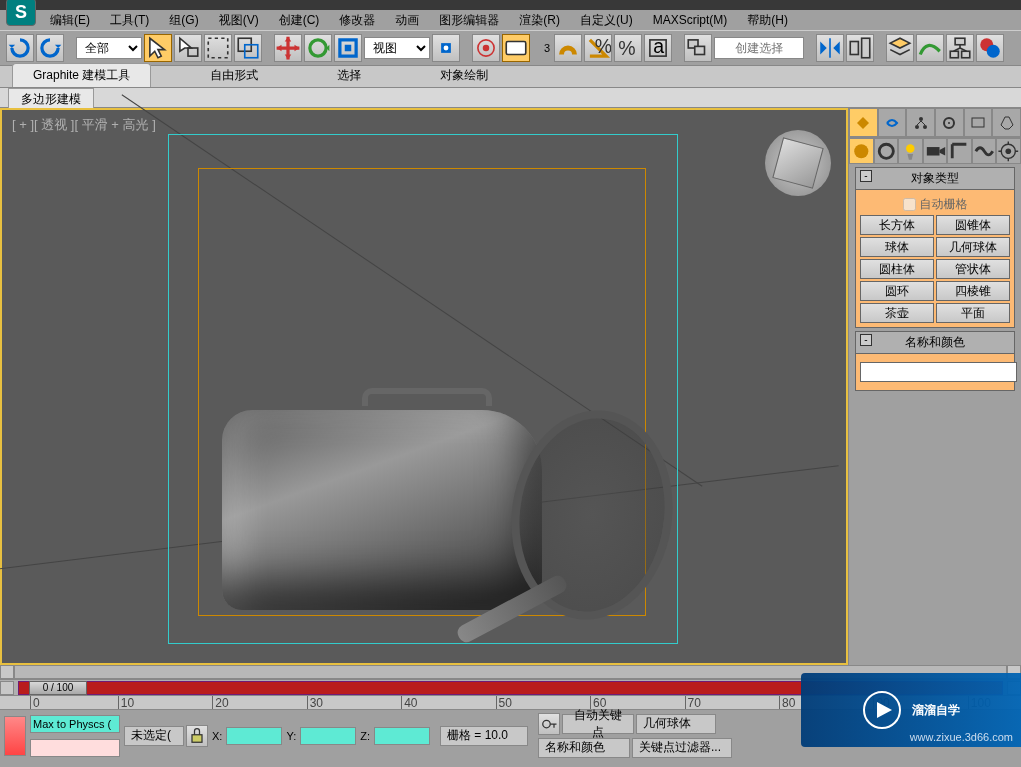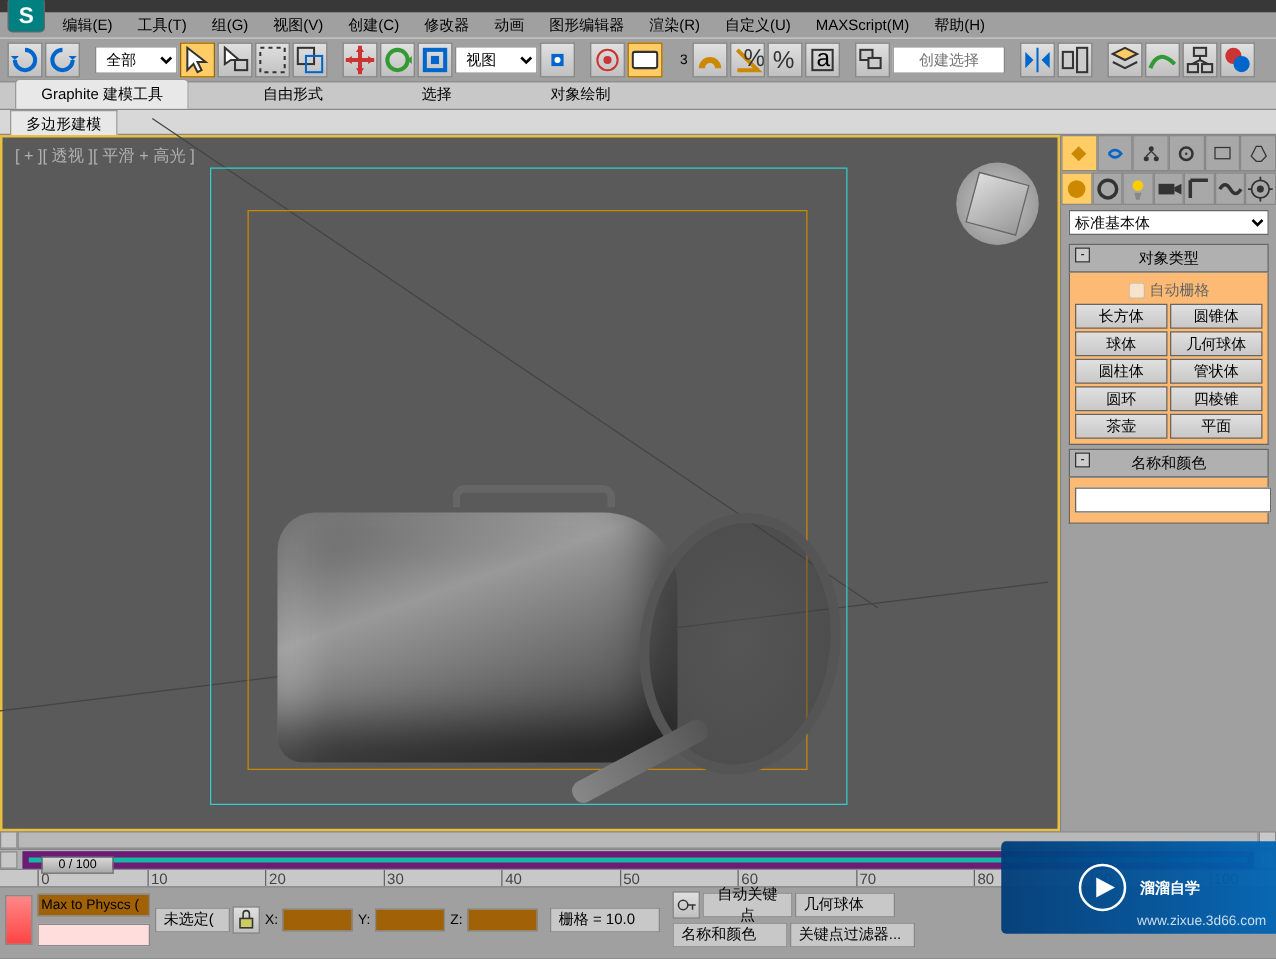--- a/index.html
+++ b/index.html
@@ -53,29 +53,29 @@
 .rollout-head .toggle { position: absolute; left: 4px; top: 2px; width: 12px; height: 12px; border: 1px solid #333; background: #ccc; font-size: 10px; line-height: 10px; text-align: center; }
 .rollout-body { margin: 0 6px; border: 1px solid #666; border-top: none; background: #fdba74; padding: 4px; }
 .checkbox-row { text-align: center; padding: 2px; color: #666; }
 .checkbox-row input { vertical-align: middle; margin-right: 4px; }
 .btn-grid { display: grid; grid-template-columns: 1fr 1fr; gap: 2px; }
 .btn-grid button { height: 20px; border: 1px solid #666; background: linear-gradient(#e0e0e0,#c8c8c8); cursor: pointer; font-size: 12px; }
 .color-row { display: flex; gap: 4px; padding: 4px 0; }
 .color-row input { flex: 1; height: 20px; border: 1px solid #666; background: #fff; }
 
 .timeline { height: 16px; background: #b0b0b0; display: flex; align-items: center; border-top: 1px solid #888; }
-.slider-track { flex: 1; height: 14px; background: #14b8a6; border: 5px solid #701a75; position: relative; margin: 0 4px; }
+.slider-track { flex: 1; height: 14px; background: #b91c1c; border: 1px solid #701a75; position: relative; margin: 0 4px; }
 .slider-thumb { position: absolute; left: 10px; top: -1px; width: 58px; height: 14px; background: linear-gradient(#d8d8d8,#a8a8a8); border: 1px solid #666; font-size: 10px; text-align: center; line-height: 12px; }
 
 .ruler { height: 14px; background: #c8c8c8; border-top: 1px solid #888; display: flex; align-items: center; font-size: 9px; color: #444; padding: 0 30px; justify-content: space-between; }
 .ruler span { border-left: 1px solid #666; padding-left: 2px; }
 
 .statusbar { height: 52px; background: #a0a0a0; border-top: 1px solid #888; display: flex; align-items: center; padding: 2px 4px; gap: 4px; position: relative; }
 .status-cell { border: 1px solid #888; background: #c8c8c8; height: 20px; padding: 2px 6px; display: flex; align-items: center; }
-.status-input { width: 56px; height: 18px; border: 1px solid #888; background: #a16207; padding: 0 2px; font-size: 11px; }
+.status-input { width: 56px; height: 18px; border: 1px solid #888; background: #5eead4; padding: 0 2px; font-size: 11px; }
 .status-label { font-size: 11px; padding: 0 2px; }
 .status-stack { display: flex; flex-direction: column; gap: 2px; }
 .status-row { display: flex; align-items: center; gap: 2px; height: 22px; }
 .lock-btn { width: 22px; height: 22px; border: 1px solid #888; background: linear-gradient(#e0e0e0,#c0c0c0); display: flex; align-items: center; justify-content: center; }
 
 .watermark { position: absolute; right: 0; bottom: 20px; width: 220px; height: 74px; background: linear-gradient(90deg, rgba(0,60,120,0.95), rgba(0,100,180,0.95)); display: flex; align-items: center; justify-content: center; gap: 10px; color: #fff; font-size: 26px; font-weight: bold; border-radius: 4px 0 0 4px; }
 .watermark .url { position: absolute; right: 8px; bottom: 4px; font-size: 11px; font-weight: normal; color: #cde; }
 .watermark svg { width: 40px; height: 40px; }
 
 .hscroll { height: 14px; background: #b8b8b8; display: flex; }
@@ -349,21 +349,20 @@
           </svg>
         </div>
       <div class="panel-subtab">
           <svg viewBox="0 0 16 16">
             <circle cx="8" cy="8" r="2" fill="#333"></circle>
             <circle cx="8" cy="8" r="5" fill="none" stroke="#333"></circle>
             <path d="M8 1 L8 3 M8 13 L8 15 M1 8 L3 8 M13 8 L15 8" stroke="#333"></path>
           </svg>
         </div>
     </div>
-    <select class="panel-select"><option>标准基本体</option></select>
 
     <div class="rollout-head">
       <span class="toggle">-</span>
       <span>对象类型</span>
     </div>
     <div class="rollout-body">
       <div class="checkbox-row"><input type="checkbox" disabled="" style=""><span>自动栅格</span></div>
       <div class="btn-grid">
         <button>长方体</button>
         <button>圆锥体</button>

